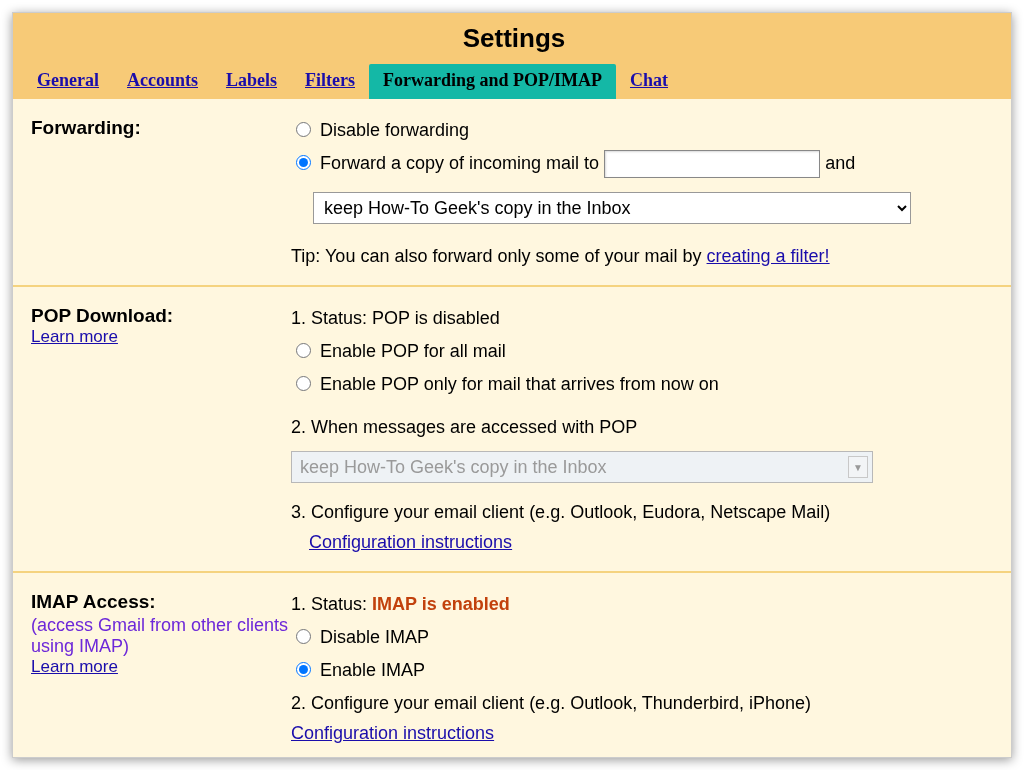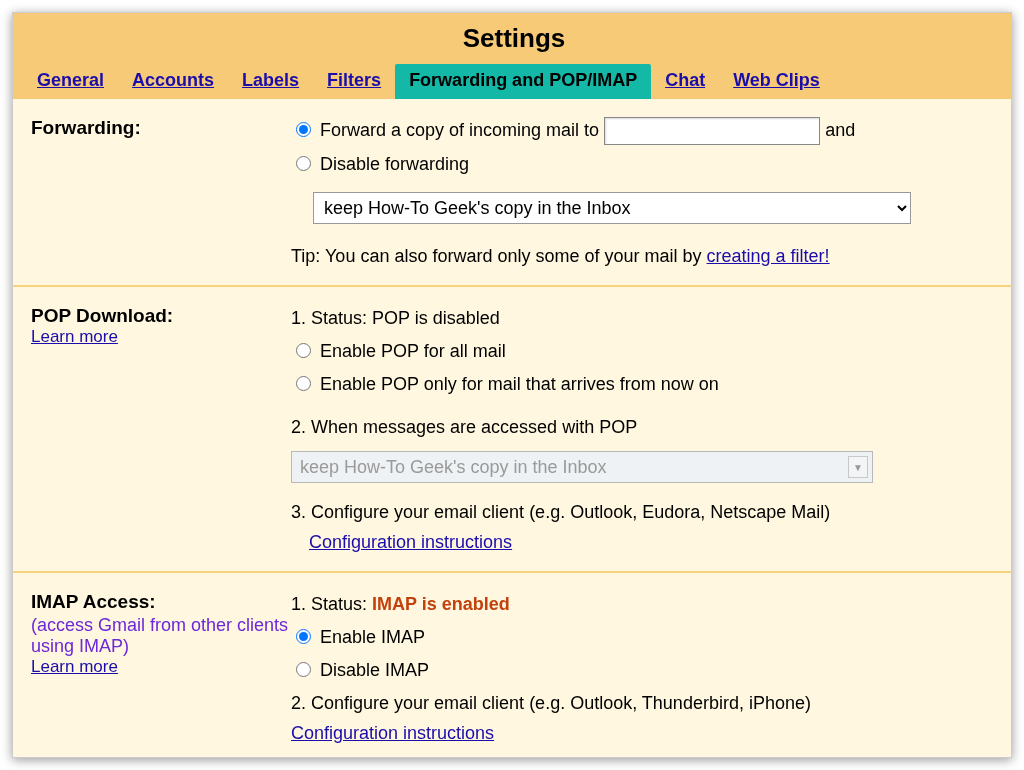--- a/index.html
+++ b/index.html
@@ -34,20 +34,21 @@
     gap: 0;
     align-items: flex-end;
   }
   .tab {
     padding: 6px 14px 8px 14px;
     color: #1a0dab;
     text-decoration: underline;
     font-weight: bold;
     font-size: 18px;
     cursor: pointer;
+    font-family: Liberation Serif, serif;
   }
   .tab.active {
     background: #14b8a6;
     color: #000;
     text-decoration: none;
     border-top-left-radius: 2px;
     border-top-right-radius: 2px;
   }
   .content {
     background: #fff7df;
@@ -146,44 +147,43 @@
 <div class="panel">
   <div class="header">
     <div class="title">Settings</div>
     <div class="tabs">
       <div class="tab">General</div>
       <div class="tab">Accounts</div>
       <div class="tab">Labels</div>
       <div class="tab">Filters</div>
       <div class="tab active">Forwarding and POP/IMAP</div>
       <div class="tab">Chat</div>
-      <div class="tab">Web Clips</div>
     </div>
   </div>
 
   <div class="content">
 
     <div class="section">
       <div class="left">
         <div class="heading">Forwarding:</div>
       </div>
       <div class="right">
         <div class="row">
           <label>
+            <input type="radio" name="fwd" style="">
+            <span>Disable forwarding</span>
+          </label>
+        </div>
+        <div class="row">
+          <label>
             <input type="radio" name="fwd" checked="" style="">
             <span>Forward a copy of incoming mail to</span>
           </label>
           <input type="text" style="">
           <span>and</span>
-        </div>
-        <div class="row">
-          <label>
-            <input type="radio" name="fwd" style="">
-            <span>Disable forwarding</span>
-          </label>
         </div>
         <div class="row">
           <select class="big">
             <option>keep How-To Geek's copy in the Inbox</option>
           </select>
         </div>
         <div class="tip">
           <span>Tip: You can also forward only some of your mail by </span><a>creating a filter!</a>
         </div>
       </div>
@@ -235,31 +235,31 @@
         <div class="sub">(access Gmail from other clients using IMAP)</div>
         <a>Learn more</a>
       </div>
       <div class="right">
         <div class="row">
           <span class="bold">1. Status:</span>
           <span class="green">IMAP is enabled</span>
         </div>
         <div class="row">
           <label>
+            <input type="radio" name="imap" style="">
+            <span>Disable IMAP</span>
+          </label>
+        </div>
+        <div class="row">
+          <label>
             <input type="radio" name="imap" checked="" style="">
             <span>Enable IMAP</span>
           </label>
         </div>
         <div class="row">
-          <label>
-            <input type="radio" name="imap" style="">
-            <span>Disable IMAP</span>
-          </label>
-        </div>
-        <div class="row">
           <span class="bold">2. Configure your email client</span><span> (e.g. Outlook, Thunderbird, iPhone)</span>
         </div>
         <div><a>Configuration instructions</a></div>
       </div>
     </div>
 
   </div>
 </div>
 
 </body></html>

